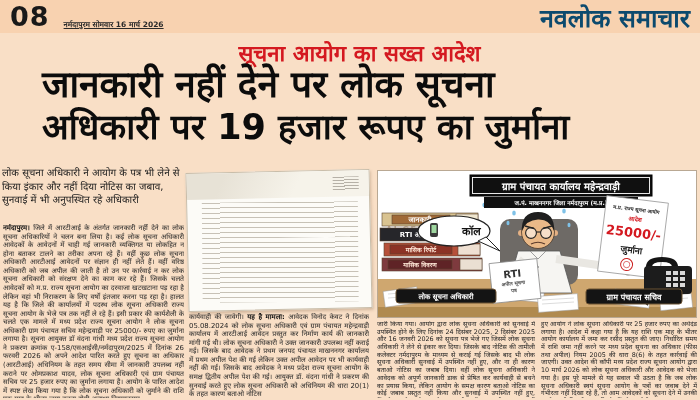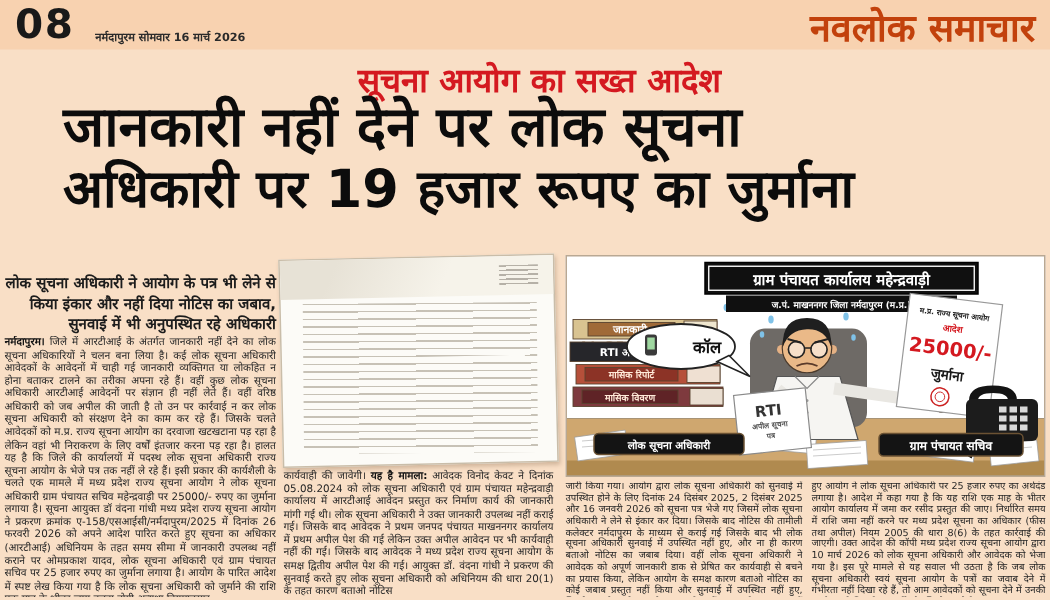--- a/index.html
+++ b/index.html
@@ -4,33 +4,33 @@
 <style>
   * { margin:0; padding:0; box-sizing:border-box; }
   html,body { width:700px; height:400px; overflow:hidden; }
   body { font-family:"DejaVu Sans", sans-serif; background:#f9dfc6; }
   .page { position:relative; width:700px; height:400px; background:#f9dfc6;border-radius:15px; }
 
   
   .topbar { position:absolute; left:0; top:0; width:700px; height:33px;
             background:#f8d2b0; display:flex; align-items:center; }
   .pagenum { font-size:27px; font-weight:700; color:#191919; margin-left:10px; letter-spacing:1px; }
-  .dateline { font-size:7.5px; font-weight:700; color:#2b2b2b; margin-left:14px; margin-top:15px; }
-  .masthead { margin-left:auto; margin-right:10px; font-size:25px; font-weight:800; color:#c2410c; }
+  .dateline { font-size:7.5px; font-weight:700; color:#2b2b2b; margin-left:14px; margin-top:15px;text-decoration:underline; }
+  .masthead { margin-left:auto; margin-right:10px; font-size:25px; font-weight:800; color:#0c4a6e; }
 
   .kicker { position:absolute; left:0; top:37px; width:700px; text-align:center;
             font-size:22px; font-weight:800; color:#d41920;padding-left:19px; }
 
   .headline { position:absolute; left:16px; top:63px; width:700px; text-align:left;
               font-weight:800; color:#0c0c0c; line-height:1.18;padding-left:26px; }
   .headline .l1 { font-size:37px; white-space:nowrap; }
   .headline .l2 { font-size:35px; white-space:nowrap; }
 
-  .subdeck { position:absolute; left:2px; top:183px; width:182px; text-align:right;
-             font-size:10px; font-weight:700; color:#1c1c1c; line-height:1.35; }
+  .subdeck { position:absolute; left:2px; top:166px; width:182px; text-align:left;
+             font-size:10px; font-weight:400; color:#1c1c1c; line-height:1.35; }
 
   .bodycol { position:absolute; text-align:justify; color:#262626; overflow:hidden; }
   .col1 { left:3px;  top:224px; width:181px; height:174px; font-size:6.9px; line-height:1.24; }
   .col2 { left:189px; top:313px; width:180px; height:85px; font-size:6.9px; line-height:1.24; }
   .col3 { left:377px; top:321px; width:158px; height:77px; font-size:6.4px; line-height:1.2; }
   .col4 { left:541px; top:321px; width:156px; height:77px; font-size:6.4px; line-height:1.2; }
   .bodycol b { font-weight:700; color:#111; }
 
   
   .docphoto { position:absolute; left:187px; top:171px; width:184px; height:139px;

